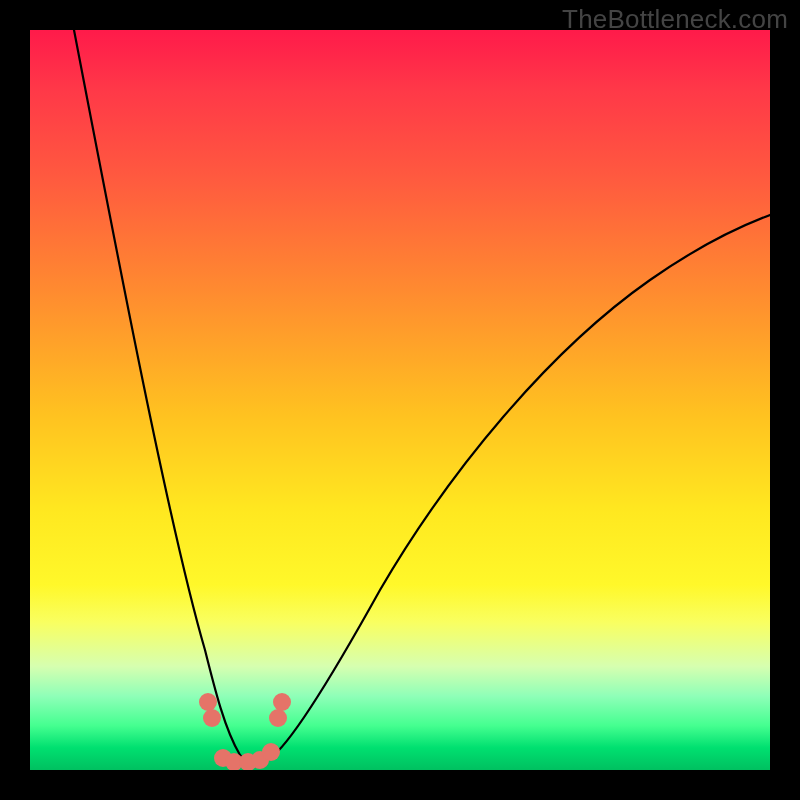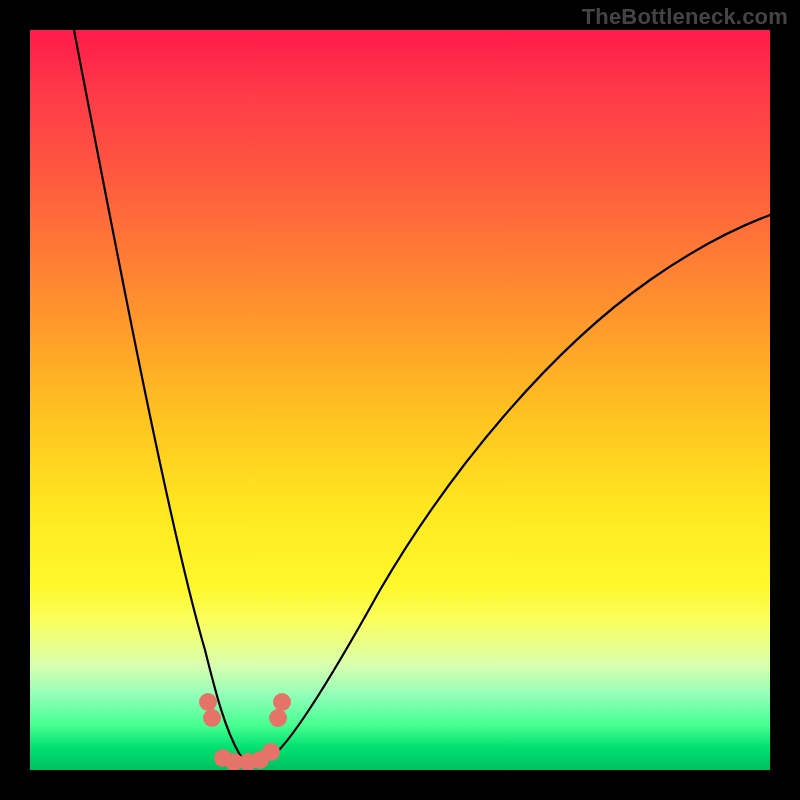--- a/index.html
+++ b/index.html
@@ -30,22 +30,22 @@
       #8fffb8 90%,
       #45ff90 94%,
       #00e070 97%,
       #00c060 100%);
   }
   .watermark {
     position: absolute;
     top: 4px;
     right: 12px;
     color: #444;
-    font-size: 22px;
-    font-weight: 700;
+    font-size: 26px;
+    font-weight: 400;
     letter-spacing: 0.2px;
     z-index: 5;
     user-select: none;
   }
   svg.curve {
     position: absolute;
     left: 0;
     top: 0;
     width: 740px;
     height: 740px;

